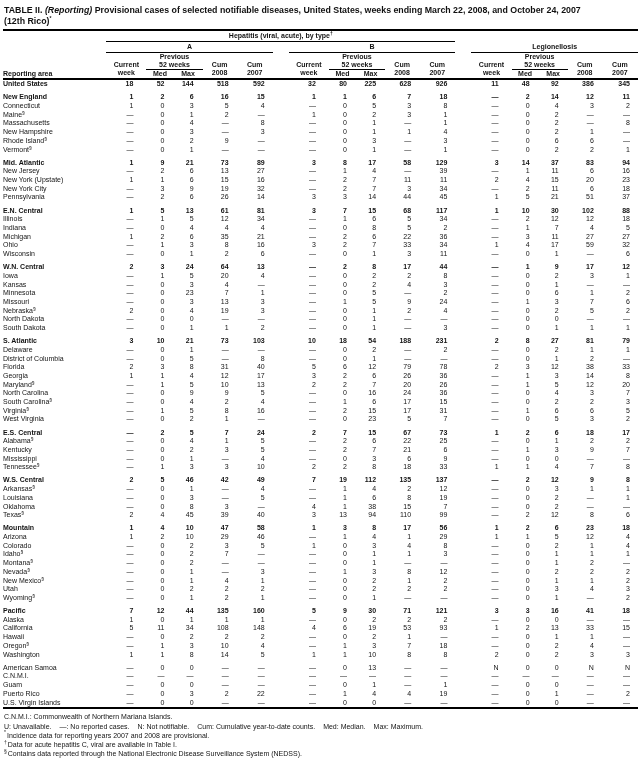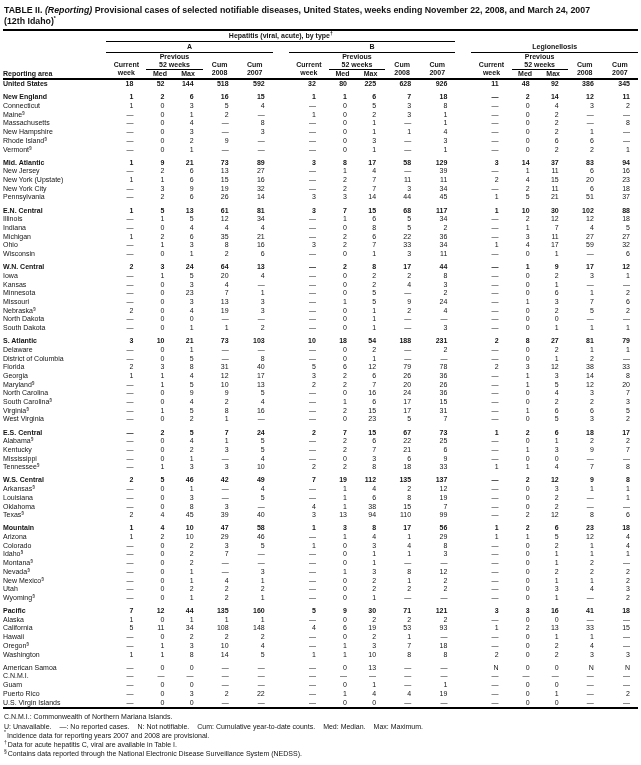--- a/index.html
+++ b/index.html
@@ -48,22 +48,22 @@
   .fn-line { white-space: nowrap; }
   .fn-line .fn-marker { font-size: 5px; vertical-align: super; line-height: 0; margin-right: 1px; }
   .fn-seg { margin-right: 8px; }
 </style>
 </head>
 <body>
 
 <div class="page">
 
   <div class="title">
-    <span>TABLE II. </span><span class="i">(Reporting)</span><span> Provisional cases of selected notifiable diseases, United States, weeks ending November 22, 2008, and March 24, 2007</span><br>
-    <span>(12th Idaho)</span><sup>*</sup>
+    <span>TABLE II. </span><span class="i">(Reporting)</span><span> Provisional cases of selected notifiable diseases, United States, weeks ending March 22, 2008, and October 24, 2007</span><br>
+    <span>(12th Rico)</span><sup>*</sup>
   </div>
 
   <table>
     <colgroup>
       <col style="width:103px">
       <col style="width:40px">
         <col style="width:27px">
         <col style="width:29px">
         <col style="width:34px">
         <col style="width:36px">

